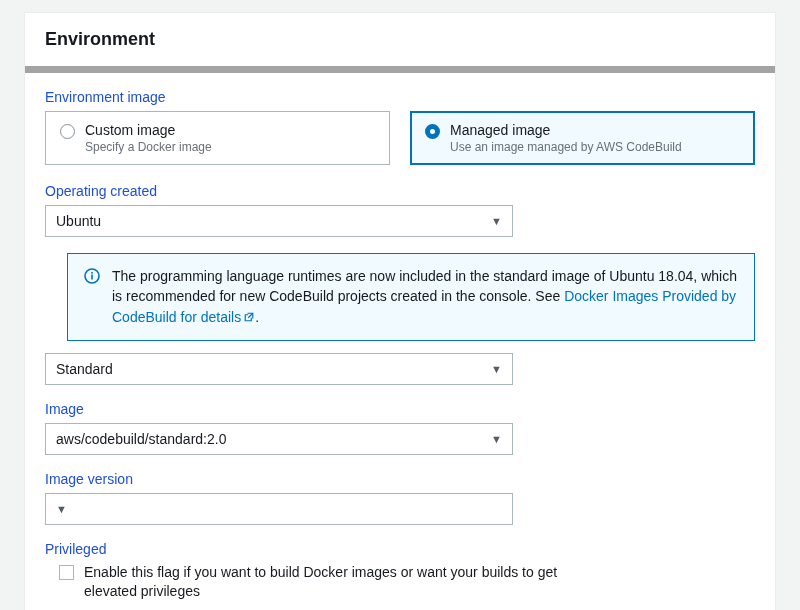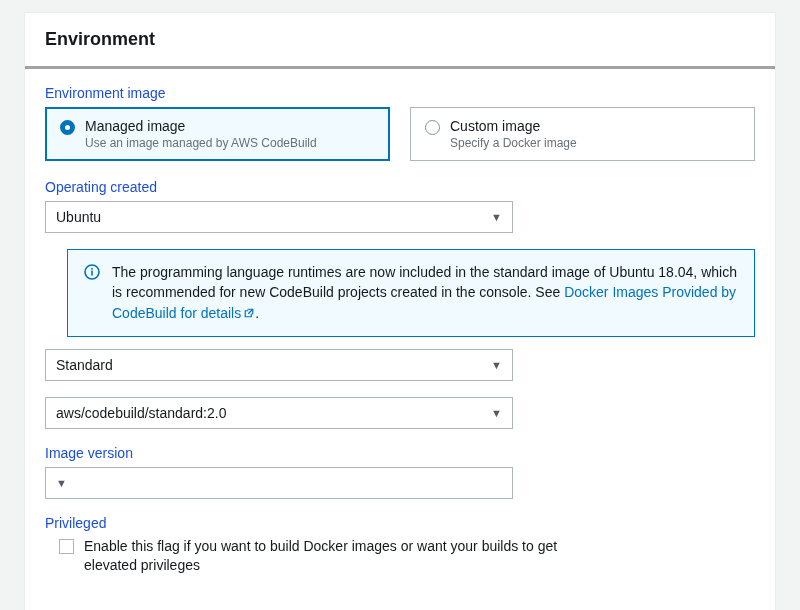--- a/index.html
+++ b/index.html
@@ -11,21 +11,21 @@
       padding: 12px 0 0 0;
     }
     .panel {
       background: #fff;
       border: 1px solid #eaeded;
       margin: 0 24px;
       box-shadow: 0 1px 1px rgba(0,0,0,0.03);
     }
     .panel-header {
       padding: 16px 20px;
-      border-bottom: 3px solid #a3a3a3;
+      border-bottom: 7px solid #a3a3a3;
     }
     .panel-header h2 {
       font-size: 18px;
       font-weight: 700;
       color: #16191f;
     }
     .panel-body {
       padding: 16px 20px 20px 20px;
     }
     .field-label {
@@ -155,32 +155,32 @@
 
 <div class="panel">
   <div class="panel-header">
     <h2>Environment</h2>
   </div>
   <div class="panel-body">
 
     <div class="form-row">
       <div class="field-label">Environment image</div>
       <div class="radio-group">
+        <div class="radio-tile">
+          <div class="radio-circle"></div>
+          <div class="radio-content">
+            <div class="rt-title">Custom image</div>
+            <div class="rt-desc">Specify a Docker image</div>
+          </div>
+        </div>
         <div class="radio-tile selected">
           <div class="radio-circle"></div>
           <div class="radio-content">
             <div class="rt-title">Managed image</div>
             <div class="rt-desc">Use an image managed by AWS CodeBuild</div>
-          </div>
-        </div>
-        <div class="radio-tile">
-          <div class="radio-circle"></div>
-          <div class="radio-content">
-            <div class="rt-title">Custom image</div>
-            <div class="rt-desc">Specify a Docker image</div>
           </div>
         </div>
       </div>
     </div>
 
     <div class="form-row">
       <div class="field-label">Operating created</div>
       <div class="select-box">
         <span>Ubuntu</span>
         <span class="caret">▼</span>
@@ -205,20 +205,21 @@
     </div>
 
     <div class="form-row">
       <div class="select-box">
         <span>Standard</span>
         <span class="caret">▼</span>
       </div>
     </div>
 
     <div class="form-row">
+      <div class="field-label">Image</div>
       <div class="select-box">
         <span>aws/codebuild/standard:2.0</span>
         <span class="caret">▼</span>
       </div>
     </div>
 
     <div class="form-row">
       <div class="field-label">Image version</div>
       <div class="select-box">
         <span class="caret">▼</span>

